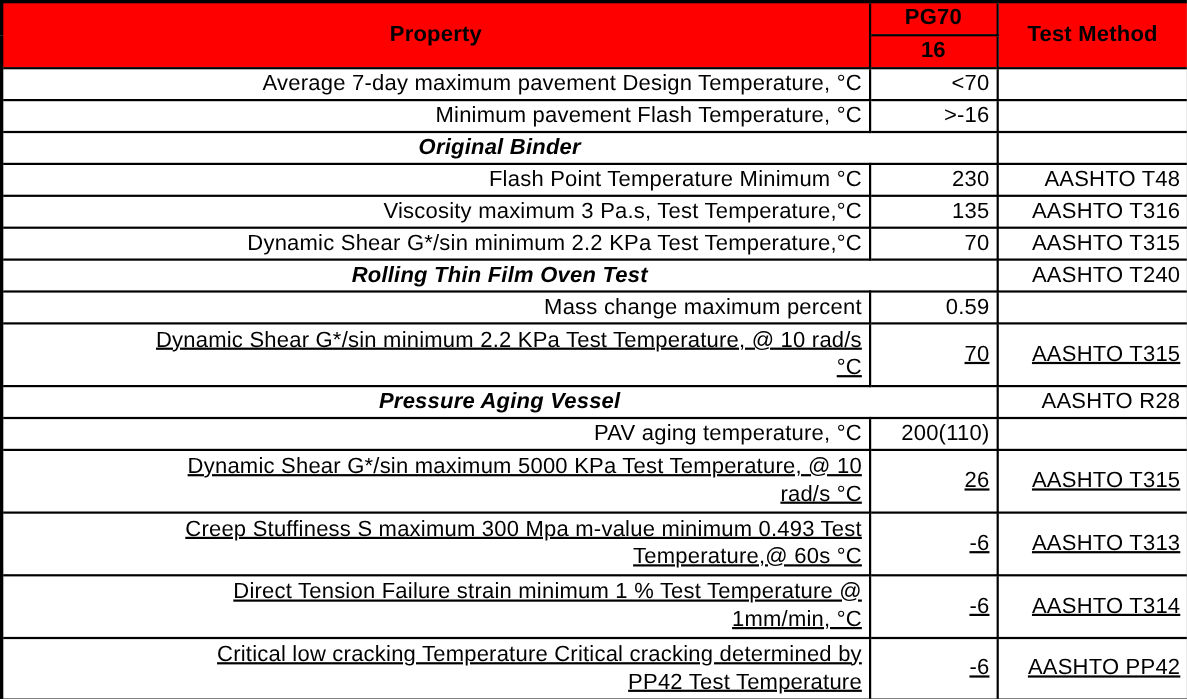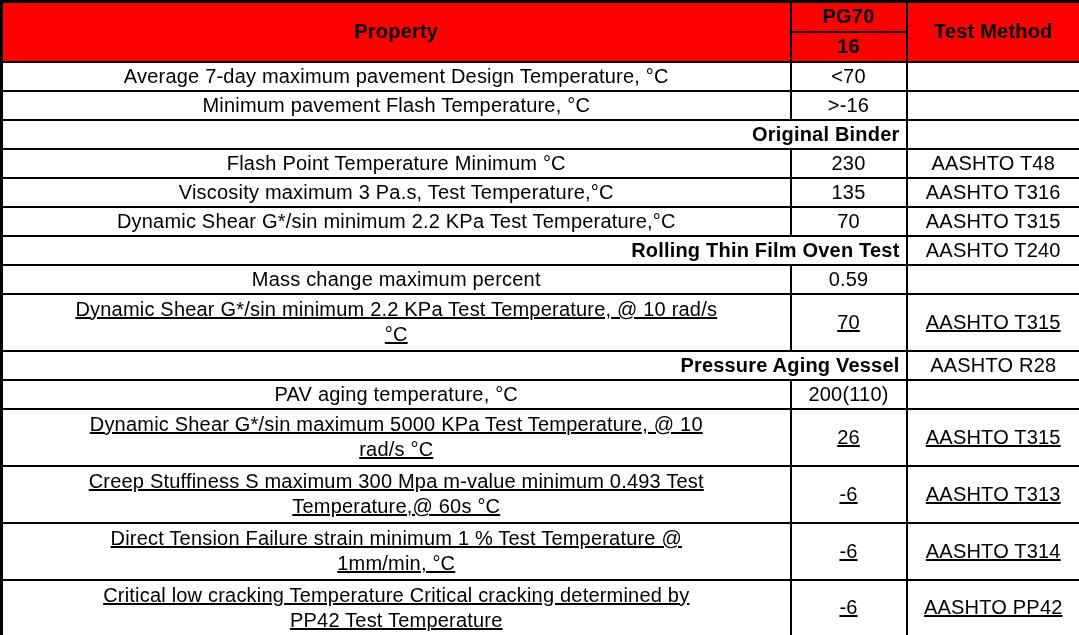--- a/index.html
+++ b/index.html
@@ -40,30 +40,31 @@
     font-weight: bold;
     text-align: center;
   }
   tr.head-sub { height: 30px; }
 
   
   tr.row-single { height: 29px; }
   tr.row-double { height: 57px; text-decoration: underline; }
 
   td.cell-property {
-    text-align: center;
+    text-align: right;
     white-space: pre-line;
     line-height: 1.25;
   }
   td.cell-section {
-    text-align: right;
+    text-align: center;
     font-weight: bold;
+    font-style: italic;
   }
   td.cell-value, td.cell-method {
-    text-align: center;
+    text-align: right;
     white-space: nowrap;
   }
 </style>
 </head>
 <body>
 
 <div class="page">
   <table class="spec">
     <colgroup>
       <col class="c-prop">

